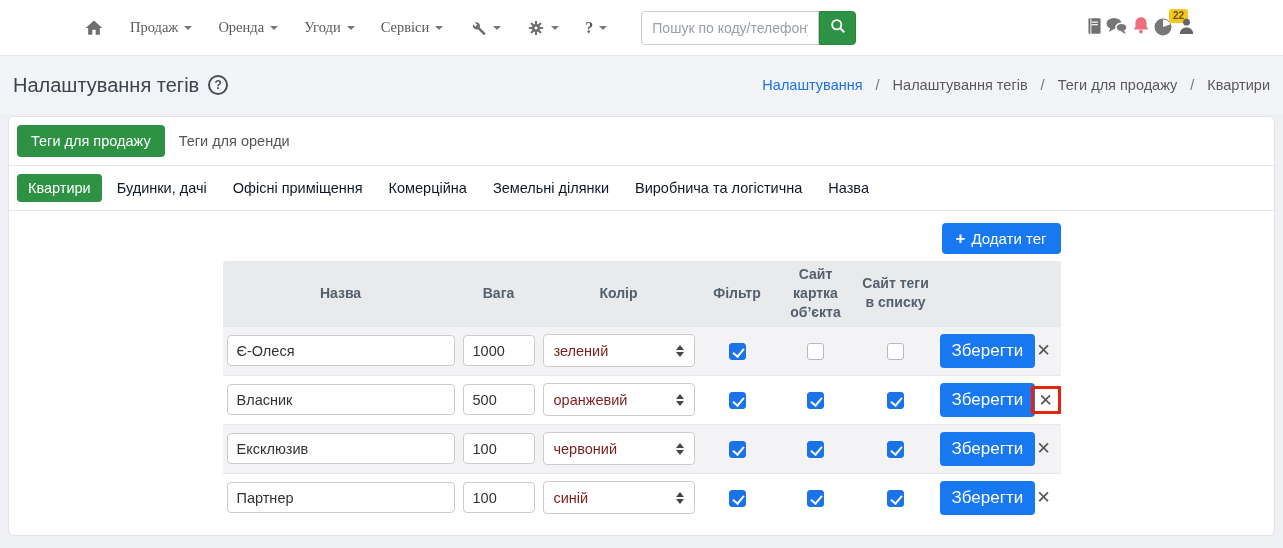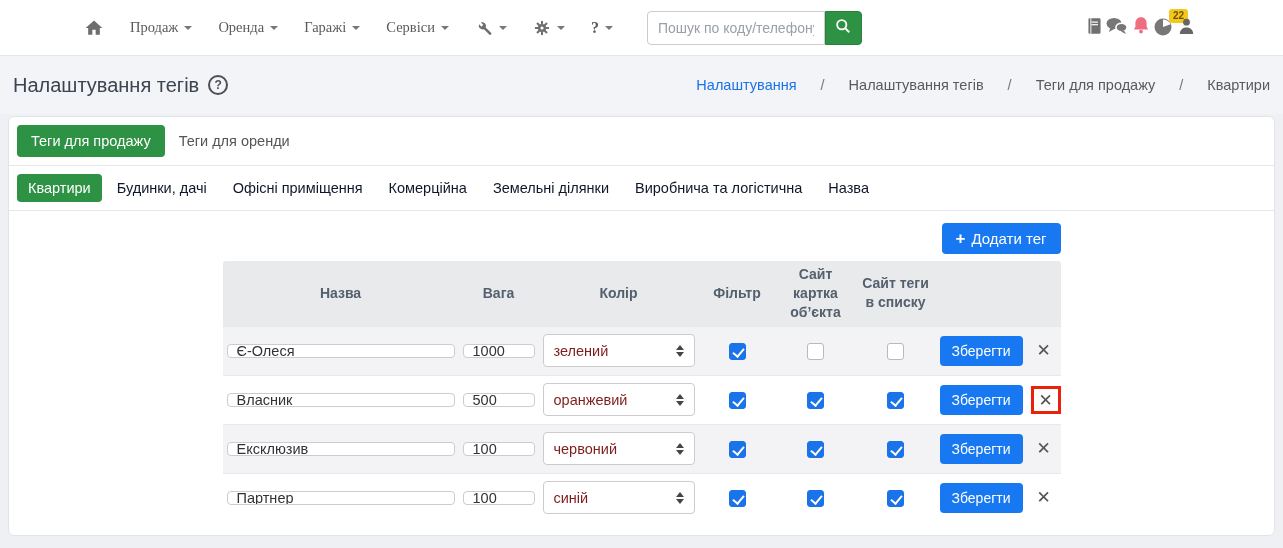--- a/index.html
+++ b/index.html
@@ -47,21 +47,21 @@
     height:58px; background:#f3f4f7; display:flex; align-items:center;
     justify-content:space-between; padding:0 13px;
   }
   .page-title-wrap { display:flex; align-items:center; gap:9px; }
   .page-title { font-size:20px; color:#3c4450; font-weight:400; }
   .help-circle {
     width:20px; height:20px; border:2px solid #4b4f55; border-radius:50%;
     display:flex; align-items:center; justify-content:center;
     font-size:12px; font-weight:bold; color:#4b4f55; cursor:pointer;
   }
-  .breadcrumb { font-size:14.5px; color:#5a5a5a; display:flex; align-items:center; gap:24px; }
+  .breadcrumb { font-size:14.5px; color:#5a5a5a; display:flex; align-items:center; gap:13px; }
   .crumb-link { color:#1a73e8; cursor:pointer; }
   .crumb-sep { color:#777; }
 
   
   .card {
     margin:2px 8px 0 8px; background:#fff; border:1px solid #e2e4e8;
     border-radius:6px; height:420px; overflow:hidden;
   }
   .tabs-row { padding:8px 8px; border-bottom:1px solid #e6e7ea; display:flex; align-items:center; }
   .tab {
@@ -88,21 +88,21 @@
     background:#e8eaec; color:#55606e; font-size:14px; font-weight:bold;
     height:62px; vertical-align:middle; text-align:center; line-height:1.35; padding:4px 2px;
   }
   table.tags thead th:first-child { border-radius:3px 0 0 0; }
   table.tags thead th:last-child { border-radius:0 3px 0 0; }
   table.tags tbody tr { height:49px; border-top:1px solid #e7e8ea; }
   table.tags tbody tr.striped { background:#f3f3f5; }
   table.tags td { vertical-align:middle; text-align:center; padding:0 4px; }
 
   .name-input, .weight-input {
-    width:100%; height:14px; border:1px solid #ccc; border-radius:4px;
+    width:100%; height:31px; border:1px solid #ccc; border-radius:4px;
     padding:0 9px; font-size:14.5px; color:#333; background:#fff; outline:none;
     font-family:"Liberation Sans", sans-serif;
   }
   .select-box {
     width:100%; height:33px; border:1px solid #ccc; border-radius:4px; background:#fff;
     display:flex; align-items:center; justify-content:space-between; padding:0 10px; cursor:pointer;
   }
   .select-box .sel-label { font-size:14.5px; color:#7f1d1d; }
   .stepper { display:flex; flex-direction:column; gap:2px; align-items:center; }
   .tri-up { width:0; height:0; border-left:4px solid transparent; border-right:4px solid transparent; border-bottom:5px solid #444; }
@@ -113,21 +113,21 @@
     background:#fff; border:1px solid #b4bac2; cursor:pointer; position:relative; vertical-align:middle;
   }
   .checkbox.checked { background:#1a73e8; border-color:#1a73e8; }
   .checkbox.checked::after {
     content:""; position:absolute; left:5px; top:2px; width:5px; height:9px;
     border-right:2px solid #fff; border-bottom:2px solid #fff; transform:rotate(40deg);
   }
 
   .save-btn {
     background:#1778f2; color:#fff; border:none; border-radius:4px;
-    font-size:14px; padding:7px 12px; cursor:pointer;
+    font-size:17px; padding:7px 12px; cursor:pointer;
     font-family:"Liberation Sans", sans-serif;
   }
   .close-x { font-size:17px; font-weight:bold; color:#555; cursor:pointer; display:inline-block; line-height:1; }
   .close-highlight { display:inline-block; border:3px solid #e8220b; padding:3px 5px 2px 5px; }
 
   .icon-gray { fill:#6e6e6e; }
 </style>
 </head>
 <body>
 
@@ -141,21 +141,21 @@
   </span>
   <span class="nav-item">
     <span>Продаж</span>
     <i class="caret"></i>
   </span>
   <span class="nav-item">
     <span>Оренда</span>
     <i class="caret"></i>
   </span>
   <span class="nav-item">
-    <span>Гаражі</span>
+    <span>Угоди</span>
     <i class="caret"></i>
   </span>
   <span class="nav-item">
     <span>Сервіси</span>
     <i class="caret"></i>
   </span>
   <span class="nav-item">
     <span>
       <svg width="18" height="18" viewBox="0 0 24 24">
           <path class="icon-gray" d="M21.7 18.6l-7.4-7.4c.7-1.8.3-3.9-1.1-5.4C11.7 4.3 9.6 3.9 7.8 4.6l3.2 3.2-2.4 2.4-3.2-3.2c-.7 1.8-.3 3.9 1.1 5.4 1.4 1.4 3.5 1.8 5.4 1.1l7.4 7.4c.4.4 1 .4 1.4 0l1-1c.4-.4.4-1 0-1.4z"></path>

